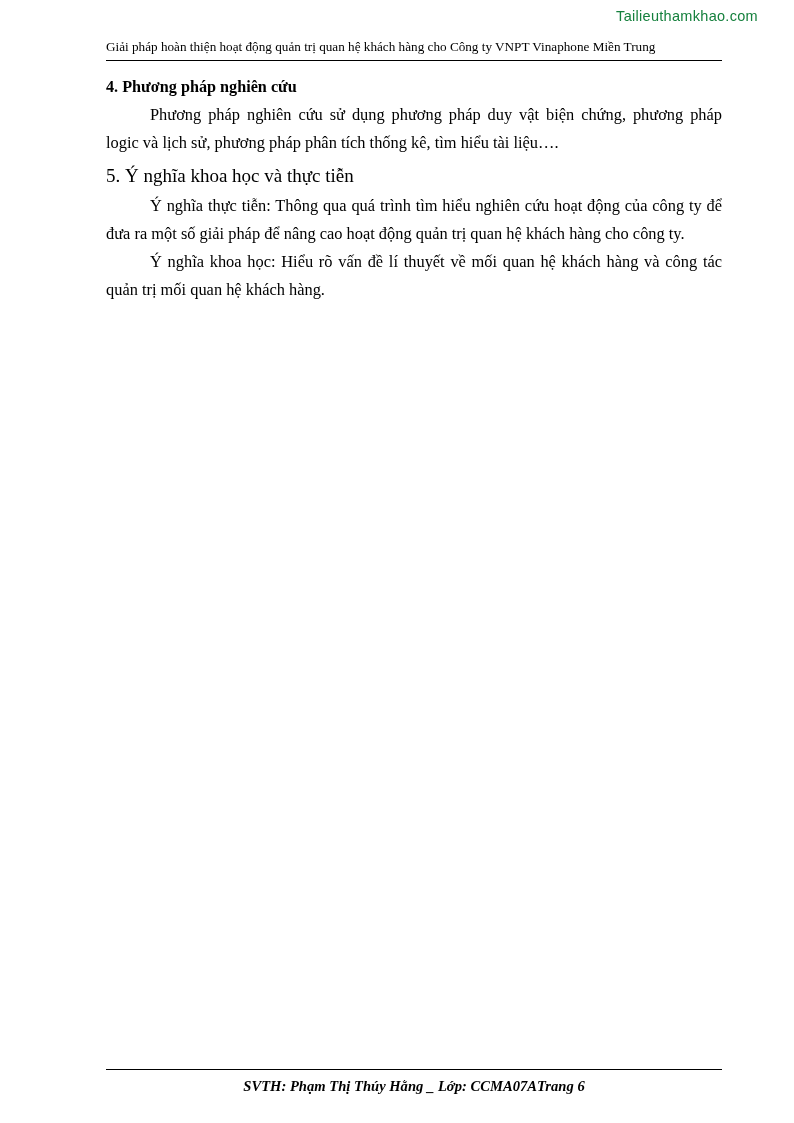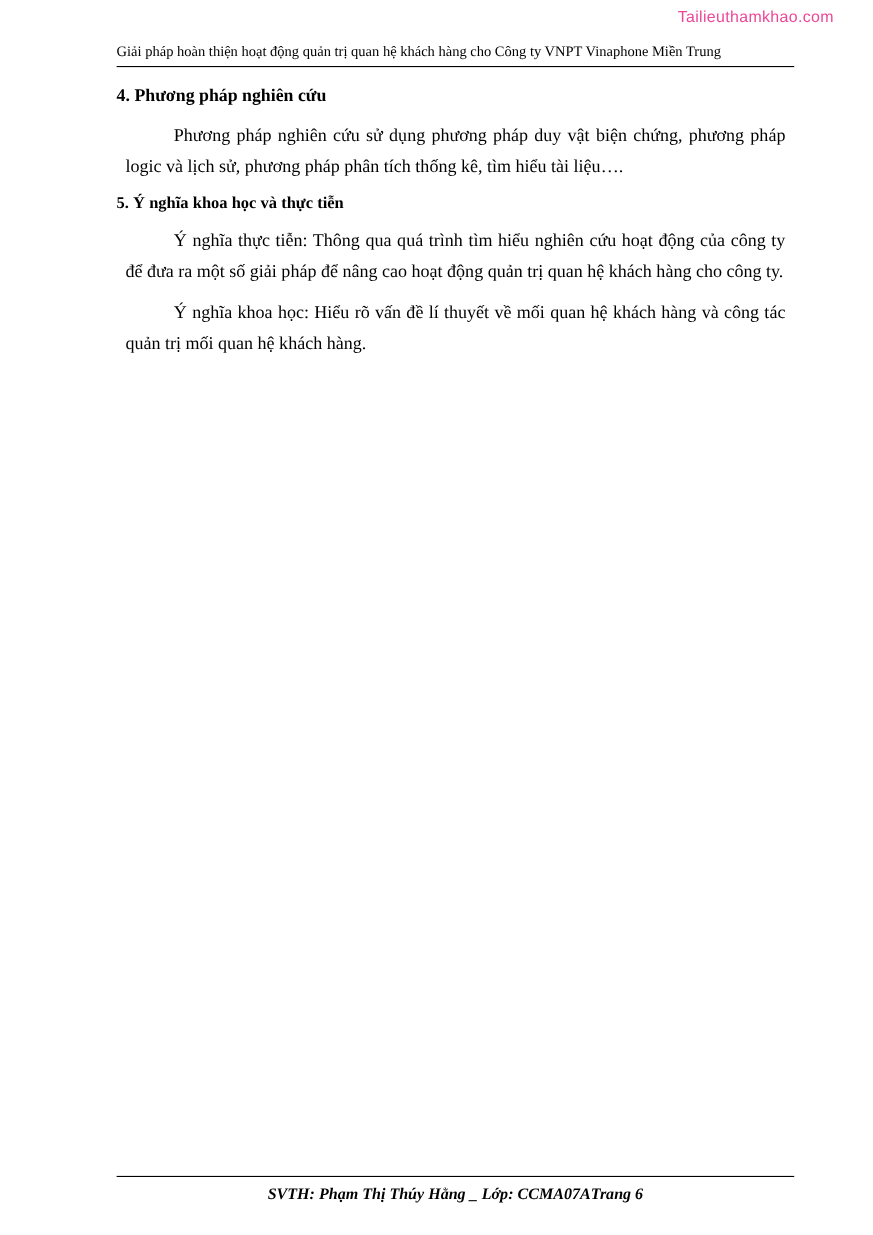--- a/index.html
+++ b/index.html
@@ -22,21 +22,21 @@
     width: 794px;
     height: 1123px;
     box-sizing: border-box;
   }
   .watermark {
     position: absolute;
     top: 8px;
     right: 36px;
     font-family: "Liberation Sans", sans-serif;
     font-size: 14.5px;
-    color: #ec4899;
+    color: #15803d;
     letter-spacing: 0.3px;
     user-select: none;
   }
   .content {
     position: absolute;
     left: 106px;
     top: 38px;
     width: 616px;
   }
   .header-line {
@@ -55,26 +55,26 @@
   }
   .heading {
     font-weight: bold;
     font-size: 16.2px;
     margin-top: 0;
     margin-bottom: 0;
     line-height: 1.6;
   }
   .para {
     text-indent: 44px;
-    margin: 8px;
+    margin: 0;
     line-height: 1.72;
   }
   .heading2 {
-    font-weight: bold;
-    font-size: 15px;
+    font-weight: normal;
+    font-size: 19px;
     margin-top: 4px;
     margin-bottom: 0;
     line-height: 1.6;
   }
   .footer {
     position: absolute;
     left: 106px;
     bottom: 28px;
     width: 616px;
     border-top: 1.4px solid #000;

